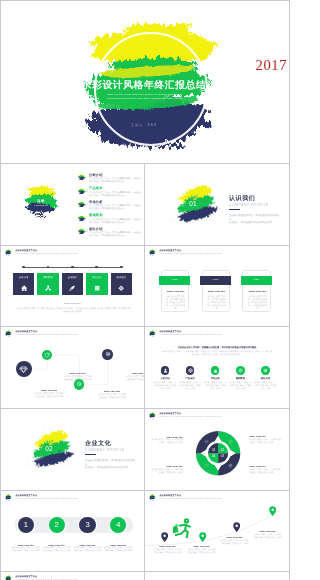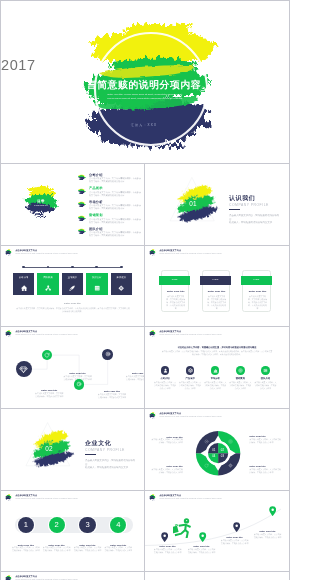--- a/index.html
+++ b/index.html
@@ -51,22 +51,22 @@
         <path d="M86 54 Q98 28 146 24 Q196 22 214 42 Q210 62 160 64 Q102 72 86 54Z" fill="#f2f10c"></path>
         <path d="M84 90 Q92 64 142 60 Q196 58 213 74 Q208 94 156 98 Q98 106 84 90Z" fill="#14c24e"></path>
         <path d="M86 122 Q98 100 150 98 Q202 98 206 116 Q202 142 150 146 Q98 142 86 122Z" fill="#2d3467"></path>
       </g>
       <g filter="url(#wct)" opacity="0.9">
         <path d="M92 104 Q128 95 196 96 Q202 104 158 107 Q104 112 92 104Z" fill="#14c24e"></path>
         <path d="M98 72 Q132 64 192 64 Q198 72 154 75 Q108 80 98 72Z" fill="#d8e617"></path>
       </g>
       <circle cx="150" cy="88" r="56" fill="none" stroke="#ffffff" stroke-width="2.1" opacity="0.93"></circle>
     </svg>
-    <div style="position:absolute;left:0;top:57px;width:286px;text-align:left;font-size:14.5px;color:#737373;letter-spacing:0.6px;line-height:15px;">2017</div>
-    <div style="position:absolute;left:0;top:77.5px;width:286px;text-align:center;font-size:9.8px;font-weight:bold;color:#ffffff;letter-spacing:0.6px;line-height:11px;">言简意赅的说明分项内容</div>
+    <div style="position:absolute;left:0;top:57px;width:286px;text-align:right;font-size:14.5px;color:#b91c1c;letter-spacing:0.6px;line-height:15px;font-family:Liberation Serif, serif;">2017</div>
+    <div style="position:absolute;left:0;top:77.5px;width:286px;text-align:center;font-size:9.8px;font-weight:bold;color:#ffffff;letter-spacing:0.6px;line-height:11px;">水彩设计风格年终汇报总结</div>
     <div style="position:absolute;left:70px;top:92px;width:148px;text-align:center;font-size:2.4px;color:#e2ece6;line-height:3.5px;">Enter your title. Lorem ipsum dolor sit amet, consectetur adipiscing elit.</div>
     <div style="position:absolute;left:70px;top:95.5px;width:148px;text-align:center;font-size:2.4px;color:#e2ece6;line-height:3.5px;">Lorem ipsum dolor sit amet, consectetur adipiscing elit sed do eiusmod.</div>
     <div style="position:absolute;left:0;top:122px;width:286px;text-align:center;font-size:3px;color:#aab2cf;letter-spacing:1.2px;">汇报人：XXX</div>
   </div>
 
   <div class="slide" style="left:1px;top:164px;width:143px;height:80px;">
     <svg class="sv" width="143" height="80" viewBox="0 0 143 80">
       <g filter="url(#wcs)">
         <path d="M26 29 Q32 23 42 24 Q53 25 55 31 Q52 36 41 36 Q28 35 26 29Z" fill="#f2f10c"></path>
         <path d="M23 36 Q30 30 42 31 Q55 32 56 38 Q53 43 40 43 Q25 42 23 36Z" fill="#15c24f"></path>

